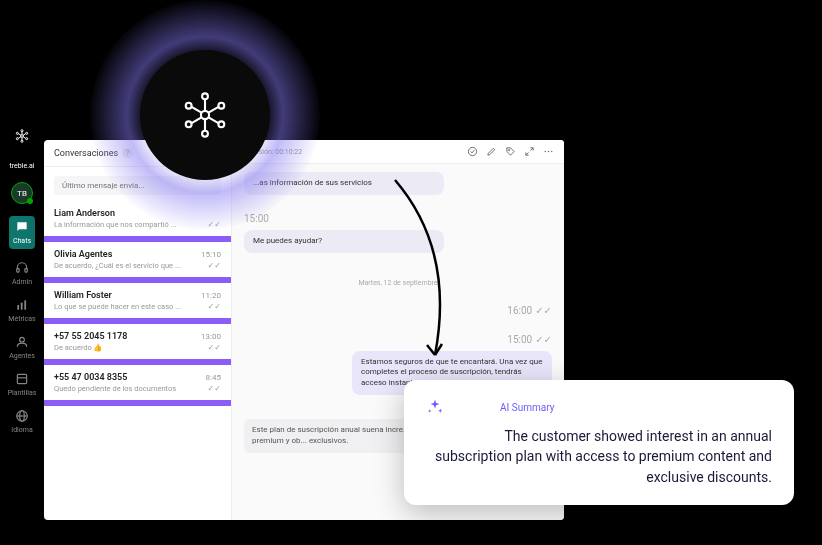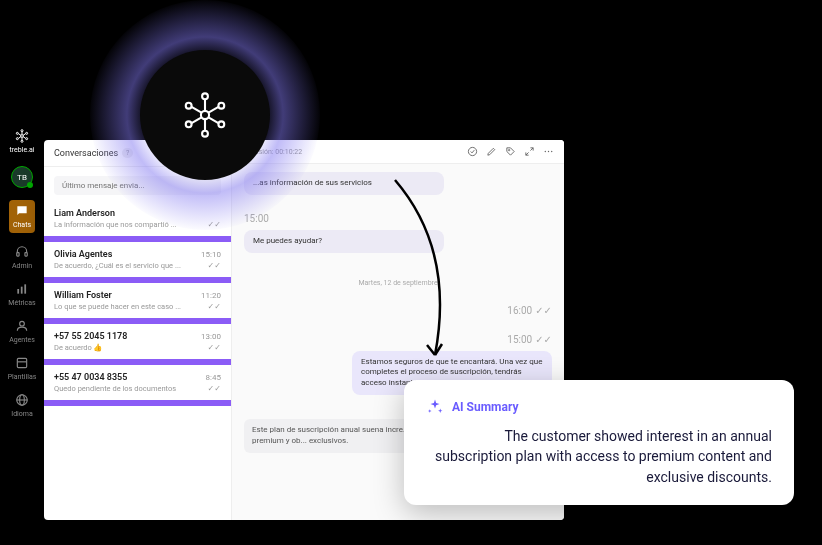--- a/index.html
+++ b/index.html
@@ -1,25 +1,25 @@
 <!DOCTYPE html>
 <html><head>
 <meta charset="utf-8">
 <style>
 * { margin: 0; padding: 0; box-sizing: border-box; font-family: -apple-system, BlinkMacSystemFont, "Segoe UI", Roboto, sans-serif; }
 body { background: #000; width: 822px; height: 545px; position: relative; overflow: hidden; }
 
 .sidebar { position: absolute; left: 0; top: 120px; width: 44px; display: flex; flex-direction: column; align-items: center; gap: 12px; padding-top: 8px; }
-.logo-mark { color: #fff; font-size: 14px; display: flex; flex-direction: column; align-items: center; gap: 2px; }
+.logo-mark { color: #fff; font-size: 14px; display: flex; flex-direction: column; align-items: center; gap: 18px; }
 .logo-svg { width: 16px; height: 16px; }
 .logo-text { font-size: 7px; color: #fff; }
 .avatar-badge { width: 22px; height: 22px; border-radius: 50%; background: #1a3a2a; border: 1px solid #0a0; color: #fff; font-size: 8px; display: flex; align-items: center; justify-content: center; position: relative; }
 .avatar-dot { position: absolute; bottom: -1px; right: -1px; width: 6px; height: 6px; background: #0a0; border-radius: 50%; }
 .nav-item { display: flex; flex-direction: column; align-items: center; gap: 3px; color: #888; font-size: 7px; cursor: pointer; }
-.nav-item.active { color: #fff; background: #a16207; border-radius: 4px; padding: 4px; }
+.nav-item.active { color: #fff; background: #0f766e; border-radius: 4px; padding: 4px; }
 .nav-icon { width: 14px; height: 14px; }
 
 .app-window { position: absolute; left: 44px; top: 140px; width: 520px; height: 380px; background: #fff; border-radius: 4px; display: flex; overflow: hidden; box-shadow: 0 4px 20px rgba(0,0,0,0.3); }
 
 .convo-panel { width: 188px; border-right: 1px solid #eee; display: flex; flex-direction: column; }
 .convo-header { padding: 8px 10px; font-size: 9px; color: #333; border-bottom: 1px solid #eee; display: flex; align-items: center; gap: 4px; }
 .convo-badge { background: #eee; color: #999; font-size: 7px; padding: 1px 4px; border-radius: 6px; }
 .convo-search { padding: 6px 10px; }
 .convo-search-input { width: 100%; background: #f5f5f7; border: none; border-radius: 4px; padding: 5px 8px; font-size: 8px; color: #999; }
 .convo-list { flex: 1; overflow: hidden; }
@@ -54,21 +54,21 @@
 
 .halo { position: absolute; left: 90px; top: 0px; width: 230px; height: 230px; border-radius: 50%; background: radial-gradient(circle, rgba(130,120,240,0.0) 35%, rgba(130,120,240,0.5) 48%, rgba(130,120,240,0.25) 60%, rgba(130,120,240,0) 72%); display: flex; align-items: center; justify-content: center; z-index: 5; }
 .halo-core { width: 130px; height: 130px; border-radius: 50%; background: #0a0a0a; display: flex; align-items: center; justify-content: center; }
 .halo-icon { width: 56px; height: 56px; }
 
 .arrow { position: absolute; left: 335px; top: 170px; width: 130px; height: 200px; z-index: 6; pointer-events: none; }
 
 .summary-card { position: absolute; left: 404px; top: 380px; width: 390px; background: #fff; border-radius: 12px; box-shadow: 0 8px 30px rgba(0,0,0,0.25); padding: 18px 22px; z-index: 7; }
 .summary-header { display: flex; align-items: center; gap: 8px; margin-bottom: 10px; }
 .sparkle-icon { width: 18px; height: 18px; color: #6a5cff; }
-.summary-title { font-size: 12px; font-weight: 700; color: #6a5cff; }
+.summary-title { font-size: 10px; font-weight: 400; color: #6a5cff; margin-left: 48px; }
 .summary-text { font-size: 14px; line-height: 1.45; color: #1a1a3a; text-align: right; }
 </style>
 </head>
 <body>
 
 <div class="sidebar">
   <div class="logo-mark">
     <svg class="logo-svg" viewBox="0 0 24 24" fill="none" stroke="#fff" stroke-width="1.5">
       <circle cx="12" cy="12" r="2"></circle>
         <circle cx="12" cy="4" r="1.5"></circle>

